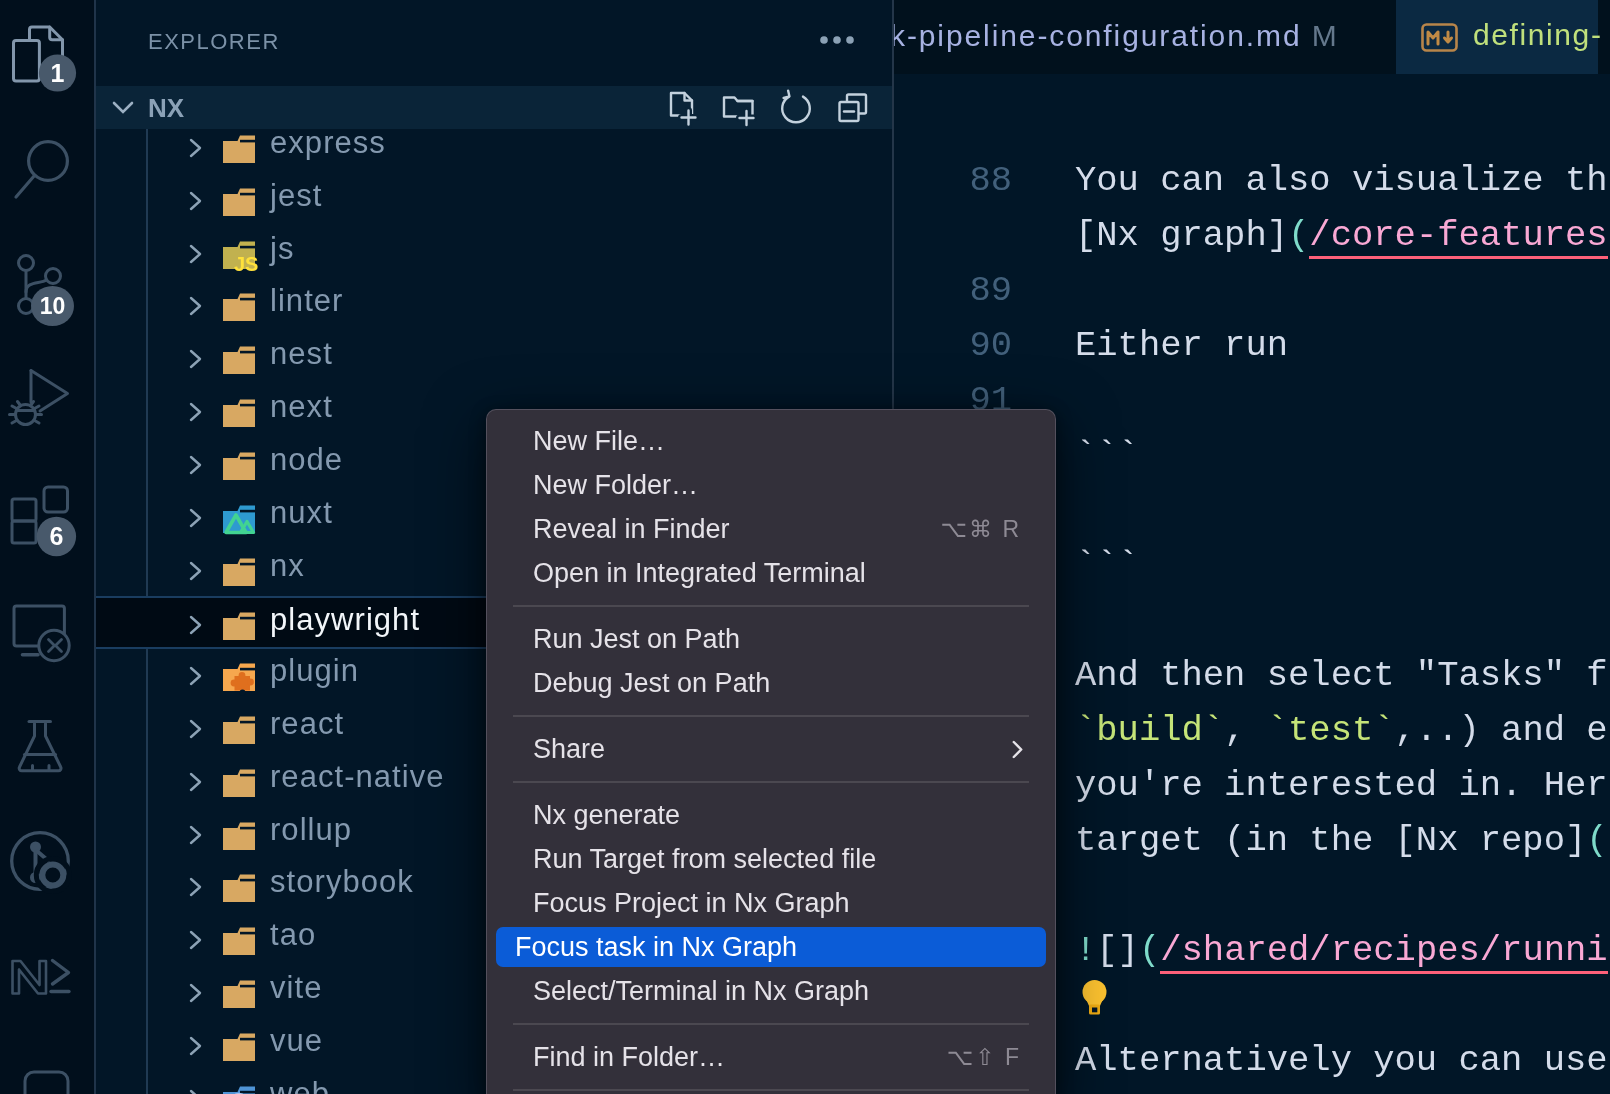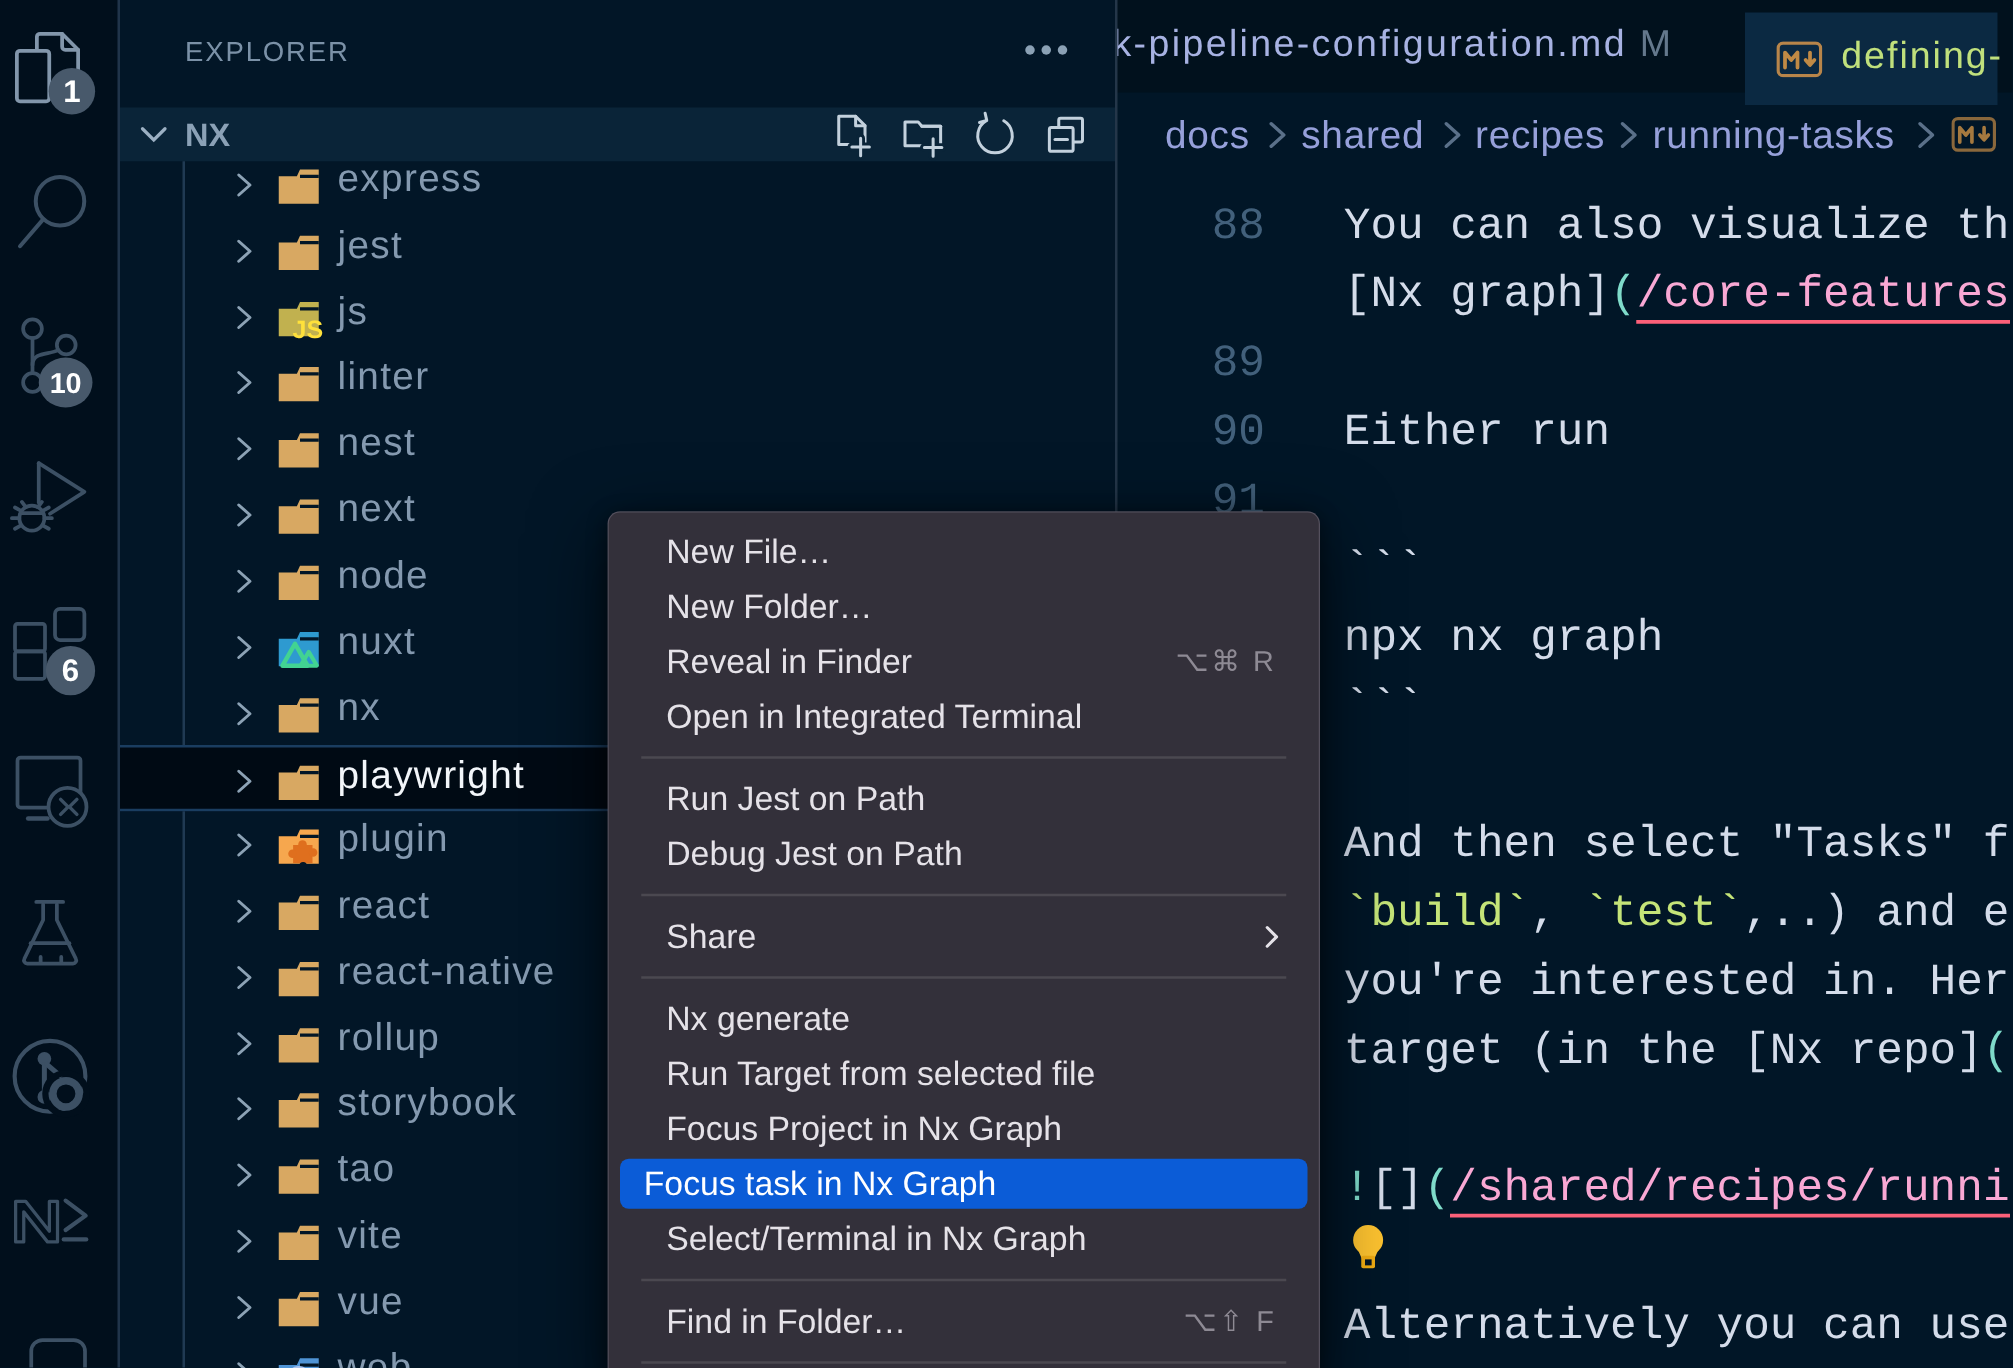--- a/index.html
+++ b/index.html
@@ -10,21 +10,21 @@
   #sidebar { position:absolute; left:96px; top:0; width:796px; height:1094px; background:#021627; }
   #expl { position:absolute; left:52px; top:29px; font-size:22px; letter-spacing:1.5px; color:#7b91a7; }
   #nxrow { position:absolute; left:0; top:86px; width:796px; height:43px; background:#0a2438; }
   .trow { position:absolute; left:0; width:796px; height:53px; }
   .trow.sel { background:#000a14; border-top:2px solid #1a3d60; border-bottom:2px solid #1a3d60; }
   .tlbl { position:absolute; left:174px; top:4px; font-size:31px; letter-spacing:1.05px; color:#8499af; }
   #guide { position:absolute; left:50px; top:129px; width:2px; height:965px; background:#203a53; }
   #editor { position:absolute; left:892px; top:0; width:718px; height:1094px; background:#011627; }
   #eborder { position:absolute; left:0; top:0; width:2px; height:1094px; background:#243649; }
   #tabs { position:absolute; left:0; top:0; width:718px; height:74px; background:#01111d; }
-  #tab2 { position:absolute; left:504px; top:0; width:202px; height:74px; background:#0b2942;margin-top:10px; }
+  #tab2 { position:absolute; left:504px; top:0; width:202px; height:74px; background:#0b2942; }
   #crumbs { position:absolute; left:0; top:0; width:718px; height:140px; }
   #code { position:absolute; left:0; top:0; width:718px; height:1094px;
     font-family:Liberation Mono, monospace; font-size:35.5px; }
   .ln { position:absolute; width:120px; text-align:right; color:#42607b; line-height:55px; }
   .cl { position:absolute; left:183px; white-space:pre; color:#d4dcea; line-height:55px; }
   .teal { color:#7fdbca; } .pink { color:#f9a8d4; } .grn { color:#c5e478; }
   .lnk { border-bottom:3px solid #fc6079; padding-bottom:0; }
   #menu { position:absolute; left:486px; top:409px; width:570px; height:700px;
     background:#33303a; border:1px solid rgba(140,134,150,.38); border-radius:10px;
     box-shadow:0 16px 60px rgba(0,0,0,.6), 0 3px 16px rgba(0,0,0,.45);
@@ -344,53 +344,29 @@
 <div style="position:absolute;left:-2px;top:19px;font-size:30px;letter-spacing:1.9px;color:#a7b2e2;white-space:nowrap;">k-pipeline-configuration.md <span style="color:#64788c;letter-spacing:0">M</span></div>
 <div id="tab2">
 <svg class="aicon" style="left:25px;top:23px" width="37" height="29" viewBox="0 0 37 29">
           <rect x="1.5" y="1.5" width="34" height="26" rx="4" fill="none" stroke="#b8854a" stroke-width="2.6"></rect>
           <path d="M7 21 V9 l5 6 5-6 V21" fill="none" stroke="#c08a45" stroke-width="3" stroke-linejoin="round" stroke-linecap="round"></path>
           <path d="M27 9 v9 M23.5 15 l3.5 4 3.5-4" fill="none" stroke="#c08a45" stroke-width="3" stroke-linecap="round" stroke-linejoin="round"></path>
         </svg>
 <div style="position:absolute;left:77px;top:18px;font-size:30px;letter-spacing:1.6px;color:#c0e07c;">defining-</div>
 </div>
     </div>
-<div id="crumbs">
-<div style="position:absolute;left:40px;top:90px;font-size:31px;letter-spacing:0.6px;color:#96a0da;white-space:nowrap;">docs</div>
-<div style="position:absolute;left:149px;top:90px;font-size:31px;letter-spacing:0.6px;color:#96a0da;white-space:nowrap;">shared</div>
-<div style="position:absolute;left:288px;top:90px;font-size:31px;letter-spacing:0.6px;color:#96a0da;white-space:nowrap;">recipes</div>
-<div style="position:absolute;left:430px;top:90px;font-size:31px;letter-spacing:0.6px;color:#96a0da;white-space:nowrap;">running-tasks</div>
-<svg class="aicon" style="left:121px;top:94px" width="18" height="28" viewBox="0 0 18 28" fill="none" stroke="#5a7089" stroke-width="2.8" stroke-linecap="round" stroke-linejoin="round">
-        <path d="M4 5 l10 9 -10 9"></path>
-      </svg>
-<svg class="aicon" style="left:261px;top:94px" width="18" height="28" viewBox="0 0 18 28" fill="none" stroke="#5a7089" stroke-width="2.8" stroke-linecap="round" stroke-linejoin="round">
-        <path d="M4 5 l10 9 -10 9"></path>
-      </svg>
-<svg class="aicon" style="left:402px;top:94px" width="18" height="28" viewBox="0 0 18 28" fill="none" stroke="#5a7089" stroke-width="2.8" stroke-linecap="round" stroke-linejoin="round">
-        <path d="M4 5 l10 9 -10 9"></path>
-      </svg>
-<svg class="aicon" style="left:640px;top:94px" width="18" height="28" viewBox="0 0 18 28" fill="none" stroke="#5a7089" stroke-width="2.8" stroke-linecap="round" stroke-linejoin="round">
-        <path d="M4 5 l10 9 -10 9"></path>
-      </svg>
-<svg class="aicon" style="left:669px;top:93px" width="36" height="29" viewBox="0 0 37 29">
-        <rect x="1.5" y="1.5" width="34" height="26" rx="4" fill="none" stroke="#8a683c" stroke-width="2.6"></rect>
-        <path d="M7 21 V9 l5 6 5-6 V21" fill="none" stroke="#a5793f" stroke-width="3" stroke-linejoin="round" stroke-linecap="round"></path>
-        <path d="M27 9 v9 M23.5 15 l3.5 4 3.5-4" fill="none" stroke="#a5793f" stroke-width="3" stroke-linecap="round" stroke-linejoin="round"></path>
-      </svg>
-</div>
 <div id="code">
 <div class="ln" style="top:153.0px">88</div>
 <div class="cl" style="top:153.0px">You can also visualize th</div>
 <div class="cl" style="top:208.0px">[Nx graph]<span class="teal">(</span><span class="pink lnk">/core-features</span></div>
 <div class="ln" style="top:263.0px">89</div>
 <div class="ln" style="top:318.0px">90</div>
 <div class="cl" style="top:318.0px">Either run</div>
 <div class="ln" style="top:373.0px">91</div>
 <div class="cl" style="top:428.0px">```</div>
-<div class="cl" style="top:483.0px">npx nx graph</div>
 <div class="cl" style="top:538.0px">```</div>
 <div class="cl" style="top:648.0px">And then select "Tasks" f</div>
 <div class="cl" style="top:703.0px"><span class="grn">`build`</span>, <span class="grn">`test`</span>,..) and e</div>
 <div class="cl" style="top:758.0px">you're interested in. Her</div>
 <div class="cl" style="top:813.0px">target (in the [Nx repo]<span class="teal">(</span></div>
 <div class="cl" style="top:923.0px"><span class="teal">!</span>[]<span class="teal">(</span><span class="pink lnk">/shared/recipes/runni</span></div>
 <svg class="aicon" style="left:188px;top:978px" width="30" height="40" viewBox="0 0 30 40">
         <circle cx="14.5" cy="14" r="12" fill="#fdc330"></circle>
         <path d="M5.5 20 L9.5 29 H19.5 L23.5 20 z" fill="#fdc330"></path>
         <rect x="9" y="26.5" width="11" height="10" rx="1.5" fill="#f0ac13"></rect>

